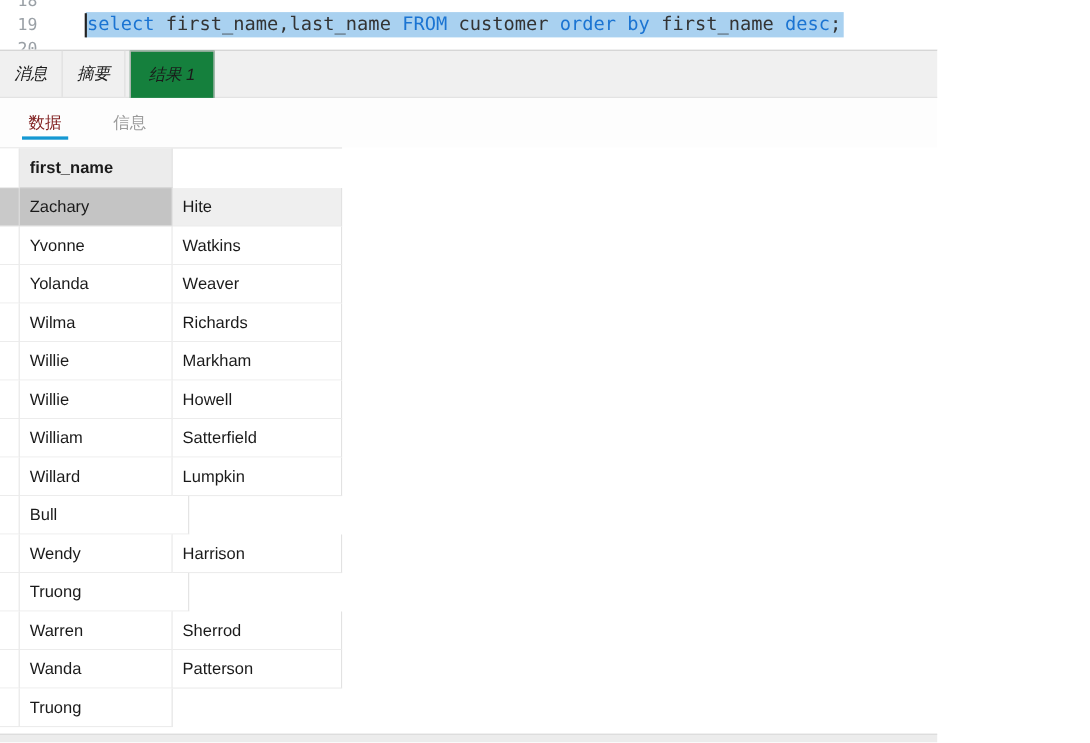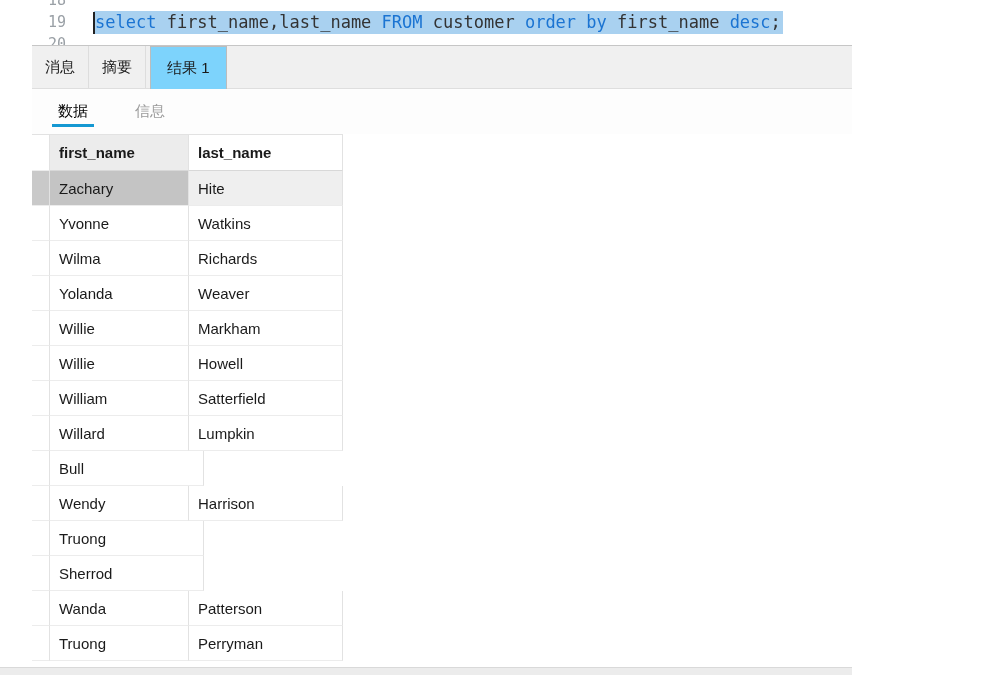--- a/index.html
+++ b/index.html
@@ -1,46 +1,46 @@
 <!DOCTYPE html>
 <html><head>
 <meta charset="utf-8">
 <style>
   * { margin:0; padding:0; box-sizing:border-box; }
   html,body { width:991px; height:675px; overflow:hidden; background:#fff;
     font-family:"Liberation Sans","DejaVu Sans",sans-serif; }
-  .app { position:relative; width:852px; height:675px; background:#fff;padding-left:32px; }
+  .app { position:relative; width:852px; height:675px; background:#fff; }
 
   
   .editor { position:relative; height:45px; overflow:hidden; background:#fff; }
   .ed-lines { position:absolute; top:-11px; left:0; right:0; }
   .ed-line { height:22px; display:flex; align-items:center;
     font-family:"DejaVu Sans Mono","Liberation Mono",monospace; font-size:17px; }
   .gutter { flex:none; width:34px; text-align:right; color:#9aa0a6;
     font-size:15px; font-family:"DejaVu Sans Mono",monospace; }
-  .code { position:relative; white-space:pre; margin-left:28px; color:#333; }
+  .code { position:relative; white-space:pre; margin-left:44px; color:#333; }
   .selection { background:#a9d1f0; padding:1px 2px 2px 1px; }
   .kw { color:#1b74d2; }
   .pl { color:#333; }
   .caret { position:absolute; left:-1px; top:0; width:2px; height:22px; background:#222; }
 
   
   .tabbar { height:44px; background:#f0f0f0; border-top:1px solid #c6c6c6;
     border-bottom:1px solid #dedede; display:flex; align-items:stretch; }
   .tab { padding:0 13px; display:flex; align-items:center; font-size:15px;
-    color:#1a1a1a; border-right:1px solid #ddd; cursor:default; }
-  .tab.active { background:#7dd3fc; border:1px solid #bcbcbc; border-bottom:none;
+    color:#1a1a1a; border-right:1px solid #ddd; cursor:default;font-style:italic; }
+  .tab.active { background:#15803d; border:1px solid #bcbcbc; border-bottom:none;
     margin-left:4px; margin-bottom:-1px; padding:0 16px; }
 
   
   .subtabs { height:45px; background:#fdfdfd; display:flex; align-items:stretch;
     padding-left:20px; }
   .subtab { position:relative; display:flex; align-items:center; padding:0 6px;
     margin-right:35px; font-size:15px; color:#9b9b9b; }
-  .subtab.active { color:#000000; }
+  .subtab.active { color:#7f1d1d; }
   .subtab.active::after { content:""; position:absolute; left:0; right:0;
     bottom:7px; height:3px; background:#1598d2; }
 
   
   .grid { width:311px; border-top:1px solid #e2e2e2; font-size:15px; color:#1a1a1a; }
   .grow { display:flex; height:35px; }
   .grow.header { height:36px; font-weight:bold; }
   .ind { flex:none; width:18px; background:#fff; border-right:1px solid #e2e2e2;
     border-bottom:1px solid #ececec; }
   .cell { display:flex; align-items:center; padding-left:9px; background:#fff;
@@ -85,42 +85,41 @@
 
   <div class="subtabs">
     <div class="subtab active">数据</div>
     <div class="subtab">信息</div>
   </div>
 
   <div class="grid">
     <div class="grow header">
       <div class="ind"></div>
       <div class="cell c1">first_name</div>
-      <div class="cell c2">last_name</div>
     </div>
 
     <div class="grow sel">
       <div class="ind"></div>
       <div class="cell c1">Zachary</div>
       <div class="cell c2">Hite</div>
     </div>
     <div class="grow">
       <div class="ind"></div>
       <div class="cell c1">Yvonne</div>
       <div class="cell c2">Watkins</div>
     </div>
     <div class="grow">
       <div class="ind"></div>
-      <div class="cell c1">Wilma</div>
-      <div class="cell c2">Richards</div>
+      <div class="cell c1">Yolanda</div>
+      <div class="cell c2">Weaver</div>
     </div>
     <div class="grow">
       <div class="ind"></div>
-      <div class="cell c1">Yolanda</div>
-      <div class="cell c2">Weaver</div>
+      <div class="cell c1">Wilma</div>
+      <div class="cell c2">Richards</div>
     </div>
     <div class="grow">
       <div class="ind"></div>
       <div class="cell c1">Willie</div>
       <div class="cell c2">Markham</div>
     </div>
     <div class="grow">
       <div class="ind"></div>
       <div class="cell c1">Willie</div>
       <div class="cell c2">Howell</div>
@@ -143,28 +142,28 @@
       <div class="ind"></div>
       <div class="cell c1">Wendy</div>
       <div class="cell c2">Harrison</div>
     </div>
     <div class="grow">
       <div class="ind"></div>
       <div class="cell c2">Truong</div>
     </div>
     <div class="grow">
       <div class="ind"></div>
+      <div class="cell c1">Warren</div>
       <div class="cell c2">Sherrod</div>
     </div>
     <div class="grow">
       <div class="ind"></div>
       <div class="cell c1">Wanda</div>
       <div class="cell c2">Patterson</div>
     </div>
     <div class="grow">
       <div class="ind"></div>
       <div class="cell c1">Truong</div>
-      <div class="cell c2">Perryman</div>
     </div>
   </div>
 
   <div class="hscroll"></div>
 </div>
 
 </body></html>

